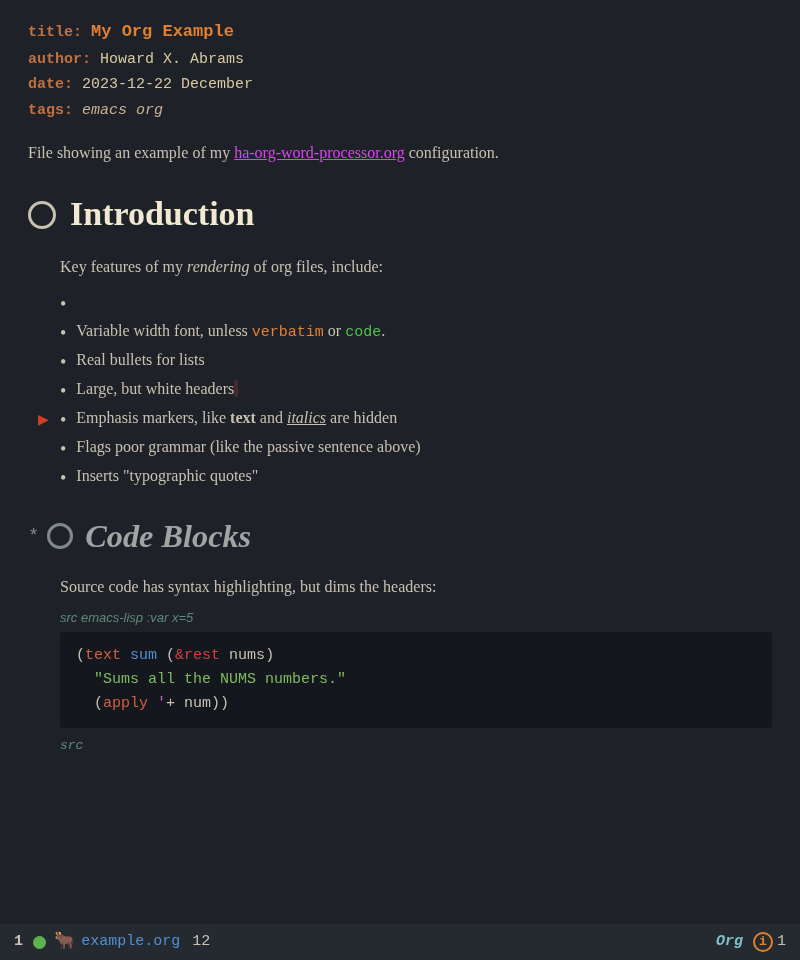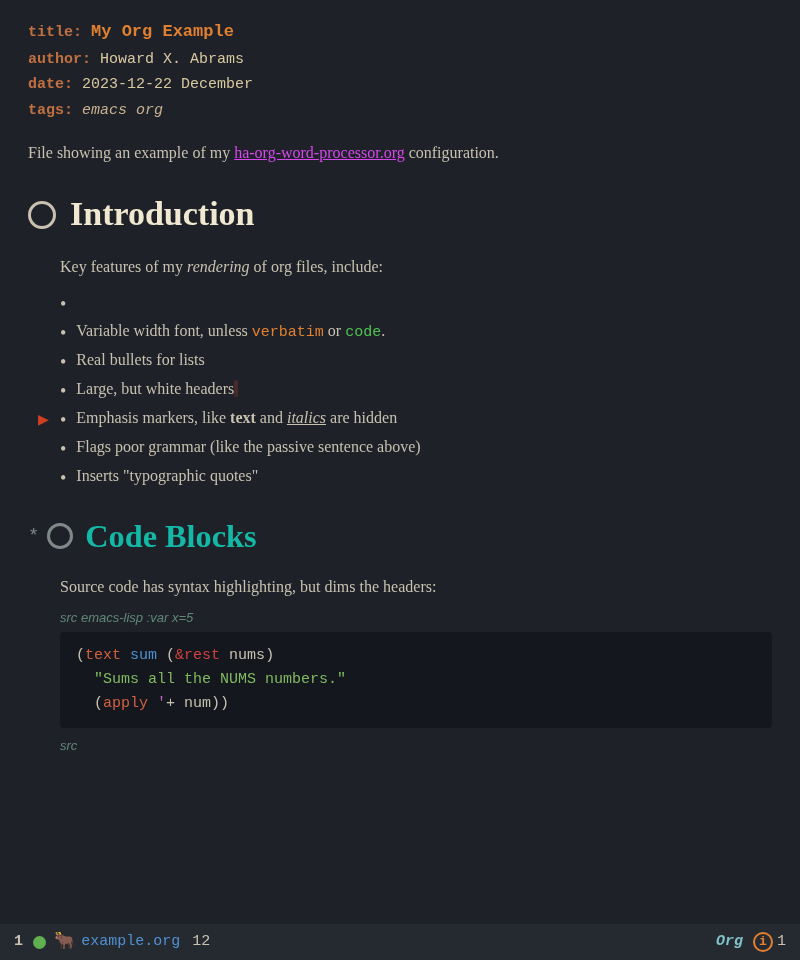--- a/index.html
+++ b/index.html
@@ -100,22 +100,23 @@
       height: 26px;
       border-radius: 50%;
       border: 3px solid #808888;
       background: transparent;
       margin-right: 12px;
       flex-shrink: 0;
     }
     .section-2-title {
       font-size: 1.9em;
       font-weight: bold;
-      color: #14b8a6;
+      color: #a3a3a3;
       font-family: 'Georgia', serif;
+      font-style: italic;
     }
 
     
     .section-body {
       padding-left: 32px;
       margin-bottom: 16px;
     }
 
     .section-desc {
       margin-bottom: 10px;
@@ -211,21 +212,21 @@
     .kw-sum { color: #5090d0; }
     .kw-rest { color: #d04040; }
     .kw-nums { color: #c8c0b0; }
     .kw-string { color: #80b860; }
     .kw-apply { color: #d06040; }
     .kw-quote { color: #c060c0; }
     .kw-plus { color: #c8c0b0; }
     .kw-num { color: #c8c0b0; }
     .kw-paren { color: #c8c0b0; }
     .src-label-bottom {
-      font-family: Liberation Sans, sans-serif;
+      font-family: Liberation Mono, monospace;
       color: #608878;
       font-size: 13px;
       font-style: italic;
     }
 
     
     .status-bar {
       background-color: #252a30;
       color: #c8c0b0;
       height: 36px;

